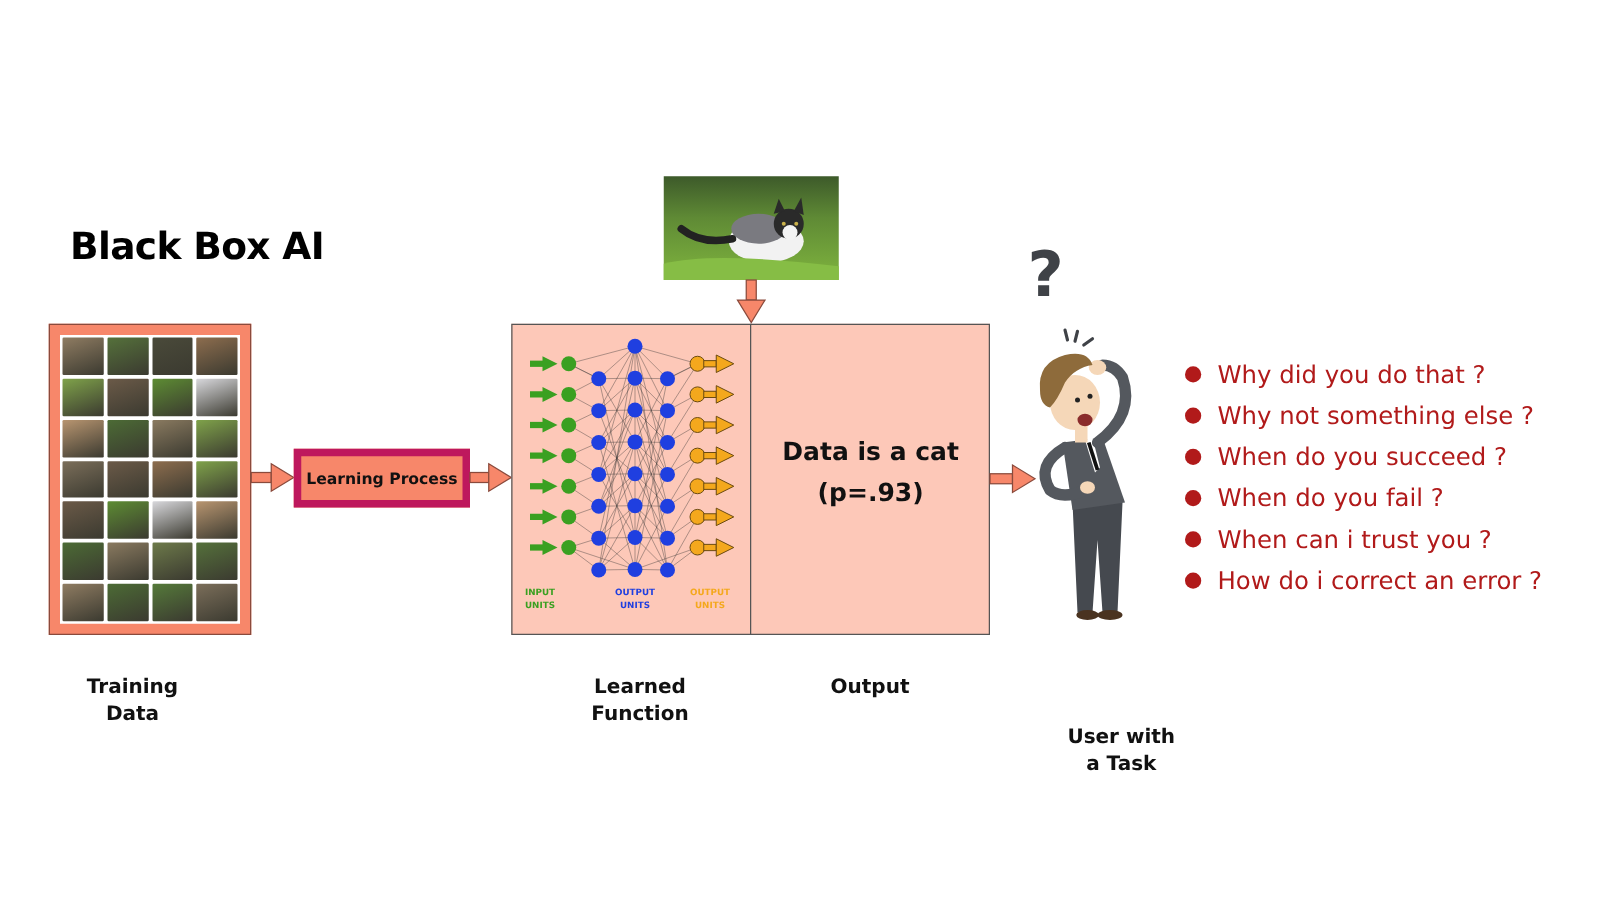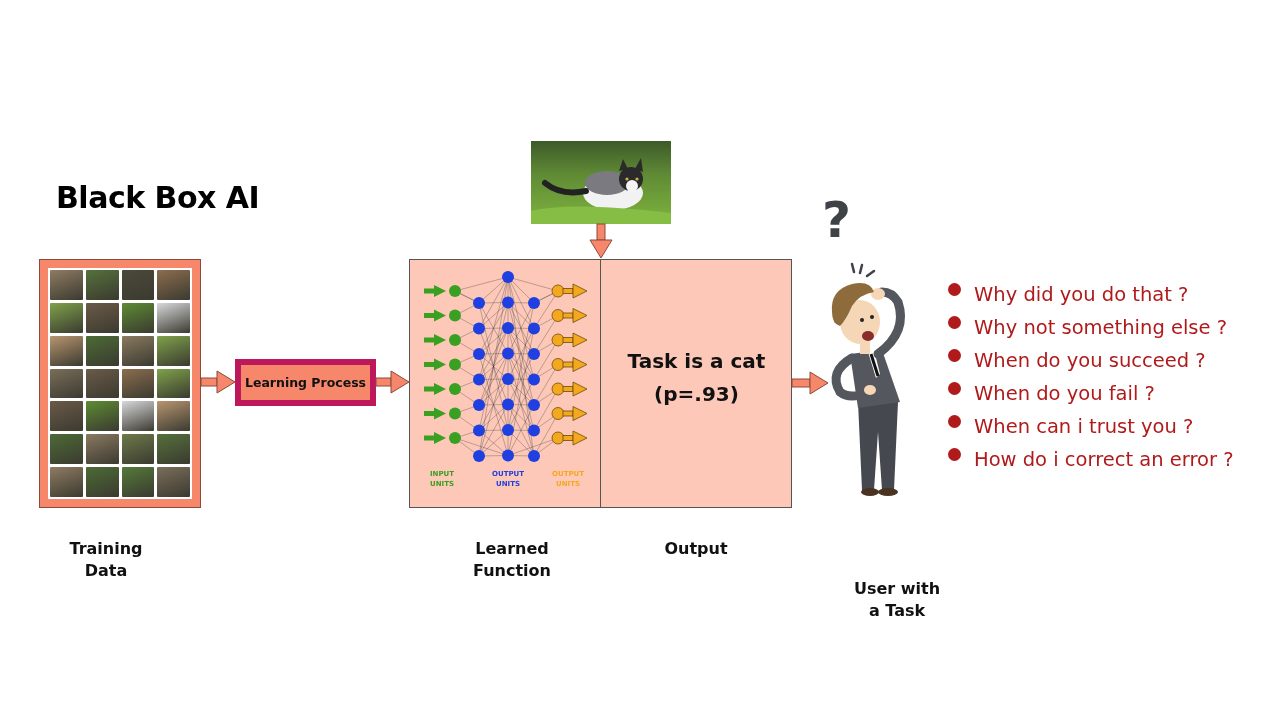--- a/index.html
+++ b/index.html
@@ -10,21 +10,21 @@
   .training-box { left: 39px; top: 259px; width: 162px; height: 249px; background: #f7876a; border: 1px solid #8a4a3c; padding: 8px; }
   .photo-grid { width: 100%; height: 100%; background: #fff; display: grid; grid-template-columns: repeat(4, 1fr); grid-template-rows: repeat(7, 1fr); gap: 3px; padding: 2px; }
   .photo { border-radius: 1px; }
   .learn-box { left: 235px; top: 359px; width: 141px; height: 47px; background: #f7876a; border: 6px solid #be185d; display: flex; align-items: center; justify-content: center; font-size: 12.5px; font-weight: bold; color: #111; }
   .nn-box { left: 409px; top: 259px; width: 383px; height: 249px; background: #fdc8b8; border: 1px solid #555; }
   .divider { left: 600px; top: 259px; width: 1px; height: 249px; background: #555; }
   .output-text { left: 601px; top: 345px; width: 191px; text-align: center; font-size: 20px; font-weight: bold; color: #111; line-height: 33px; }
   .cat-photo { left: 531px; top: 141px; width: 140px; height: 83px; }
   .caption { font-size: 16px; font-weight: bold; color: #111; text-align: center; line-height: 22px; }
   .questions { left: 948px; top: 283px; }
-  .q-item { display: flex; height: 33px; }
+  .q-item { display: flex; align-items: center; height: 33px; }
   .bullet { width: 13px; height: 13px; border-radius: 50%; background: #b11a1a; margin-right: 13px; }
   .q-text { font-size: 19.5px; color: #b11a1a; white-space: nowrap; }
   svg { position: absolute; overflow: visible; }
 </style>
 </head>
 <body>
 
 <div class="abs title">Black Box AI</div>
 
 <div class="abs training-box">
@@ -238,21 +238,21 @@
     <rect x="153" y="126.5" width="10" height="5" fill="#f4a81d" stroke="#6b4a10" stroke-width="0.8"></rect>
     <polygon points="163,122 177,129 163,136" fill="#f4a81d" stroke="#6b4a10" stroke-width="0.8"></polygon>
     <circle cx="148" cy="153.5" r="6" fill="#f4a81d" stroke="#6b4a10" stroke-width="0.8"></circle>
     <rect x="153" y="151" width="10" height="5" fill="#f4a81d" stroke="#6b4a10" stroke-width="0.8"></rect>
     <polygon points="163,146.5 177,153.5 163,160.5" fill="#f4a81d" stroke="#6b4a10" stroke-width="0.8"></polygon>
     <circle cx="148" cy="178" r="6" fill="#f4a81d" stroke="#6b4a10" stroke-width="0.8"></circle>
     <rect x="153" y="175.5" width="10" height="5" fill="#f4a81d" stroke="#6b4a10" stroke-width="0.8"></rect>
     <polygon points="163,171 177,178 163,185" fill="#f4a81d" stroke="#6b4a10" stroke-width="0.8"></polygon>
   </svg>
 
-<div class="abs" style="left:420px;top:469px;width:44px;text-align:center;font-size:7px;font-weight:bold;color:#3aa021;line-height:10px;">
+<div class="abs" style="left:420px;top:469px;width:44px;font-size:7px;font-weight:bold;color:#3aa021;line-height:10px;">
   <div>INPUT</div>
   <div>UNITS</div>
 </div>
 <div class="abs" style="left:486px;top:469px;width:44px;text-align:center;font-size:7px;font-weight:bold;color:#1f3fe0;line-height:10px;">
   <div>OUTPUT</div>
   <div>UNITS</div>
 </div>
 <div class="abs" style="left:546px;top:469px;width:44px;text-align:center;font-size:7px;font-weight:bold;color:#f4a81d;line-height:10px;">
   <div>OUTPUT</div>
   <div>UNITS</div>
@@ -278,21 +278,21 @@
   <circle cx="106" cy="38" r="1.6" fill="#c9b04a"></circle>
   <path d="M0,70 Q40,60 140,72 L140,83 L0,83 Z" fill="#86bd45"></path>
 </svg>
 
 <svg style="left:590px;top:224px;width:22px;height:35px;">
   <rect x="7" y="0" width="8" height="16" fill="#f7876a" stroke="#8a4a3c" stroke-width="1"></rect>
   <polygon points="0,16 22,16 11,34" fill="#f7876a" stroke="#8a4a3c" stroke-width="1"></polygon>
 </svg>
 
 <div class="abs output-text">
-  <div>Task is a cat</div>
+  <div>Data is a cat</div>
   <div>(p=.93)</div>
 </div>
 
 <svg style="left:792px;top:372px;width:36px;height:22px;">
   <rect x="0" y="7" width="18" height="8" fill="#f7876a" stroke="#8a4a3c" stroke-width="1"></rect>
   <polygon points="18,0 36,11 18,22" fill="#f7876a" stroke="#8a4a3c" stroke-width="1"></polygon>
 </svg>
 
 <div class="abs" style="left:822px;top:190px;font-size:50px;font-weight:bold;color:#3f4247;line-height:60px;">?</div>
 

